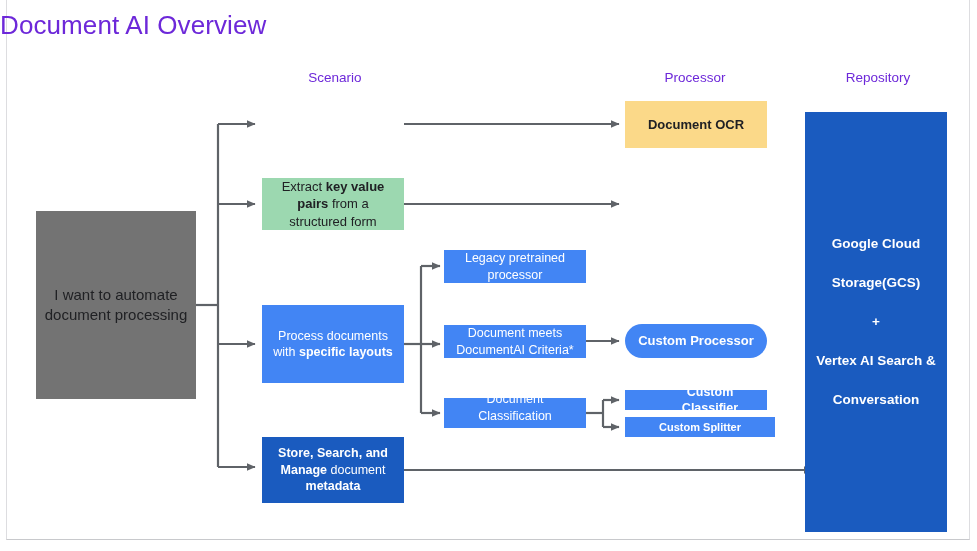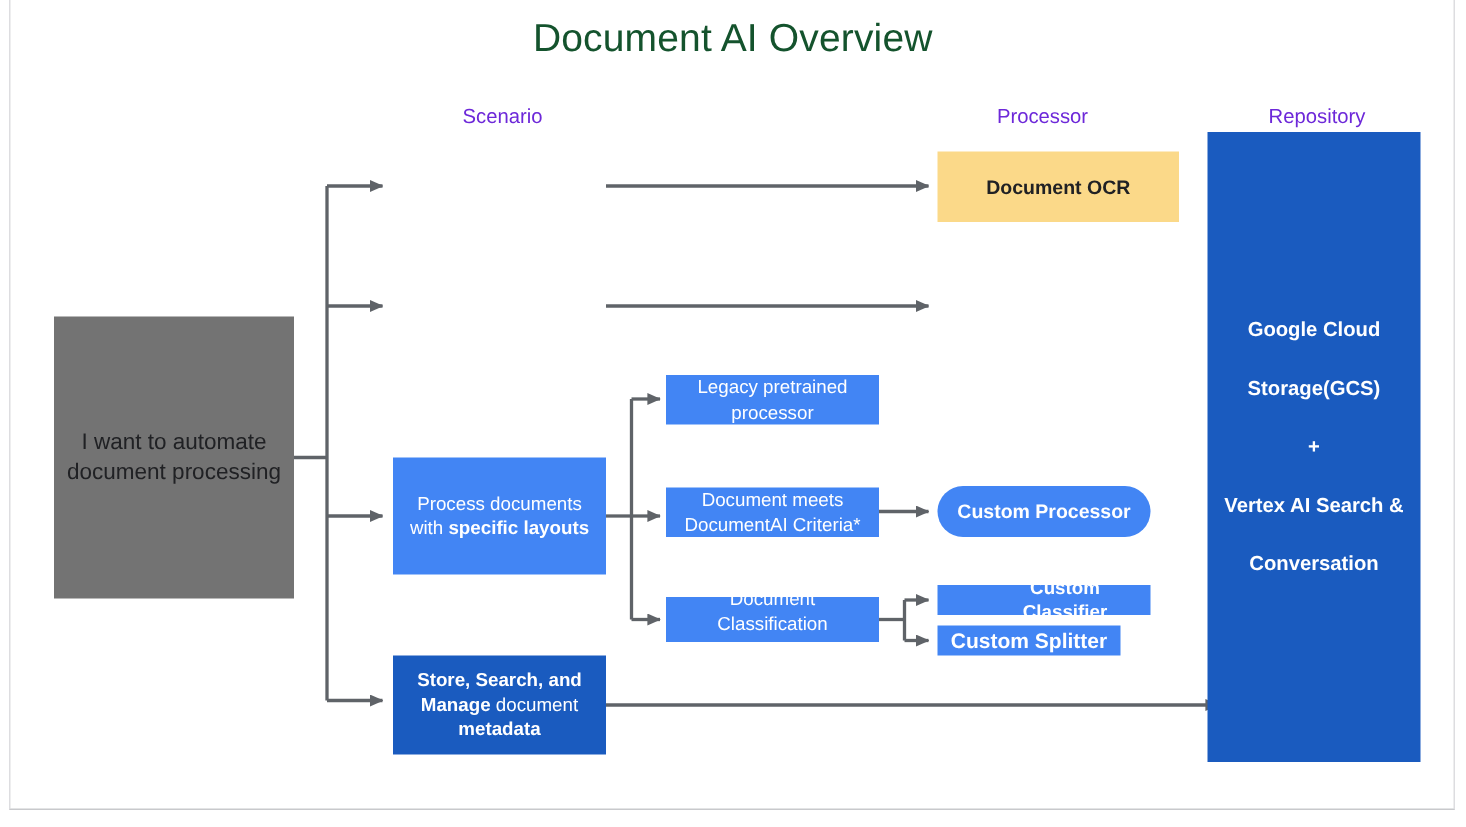--- a/index.html
+++ b/index.html
@@ -13,40 +13,40 @@
     background:#ffffff;
   }
   .frame{
     position:absolute;left:6px;top:0px;width:964px;height:540px;
     border-left:1px solid #dddde0;
     border-right:1px solid #dddde0;
     border-bottom:1px solid #c8c9cc;
     box-sizing:border-box;background:#fff;
   }
   .title{
-    position:absolute;left:0;top:10px;width:977px;text-align:center;
-    font-size:26px;font-weight:400;color:#14532d;letter-spacing:.1px;
+    position:absolute;left:0;top:10px;width:977px;text-align:left;
+    font-size:26px;font-weight:400;color:#6d28d9;letter-spacing:.1px;
   }
   .colhead{
     position:absolute;font-size:13.5px;font-weight:400;color:#6d28d9;
     text-align:center;
   }
   .node{
     position:absolute;box-sizing:border-box;
     display:flex;align-items:center;justify-content:center;
     text-align:center;line-height:1.32;
     padding:4px 8px;
   }
   .node span{display:block;width:100%;}
   .n-gray{background:#737373;color:#202124;font-size:15px;font-weight:400;}
   .n-yellow{background:#fbd989;color:#202124;font-size:13px;}
   .n-green{background:#9cd8b0;color:#202124;font-size:13px;}
   .n-blue{background:#4285f4;color:#ffffff;font-size:12.5px;}
   .n-dblue{background:#1a5bbf;color:#ffffff;font-size:12.5px;}
-  .n-repo{background:#1a5bbf;color:#ffffff;font-size:13.5px;font-weight:700;line-height:1.45;}
+  .n-repo{background:#1a5bbf;color:#ffffff;font-size:13.5px;font-weight:700;line-height:1.45;margin-top:24px;}
   .b{font-weight:700;}
   .bold-all{font-weight:700;}
   svg.wires{position:absolute;left:0;top:0;width:977px;height:551px;pointer-events:none;}
   .wire{stroke:#5f6368;stroke-width:2.2;fill:none;}
 </style>
 </head>
 <body>
 
 <div id="canvas">
 
@@ -89,20 +89,23 @@
     <path class="wire" d="M603,427 L619,427" marker-end="url(#ah)"></path>
 
     <path class="wire" d="M404,470 L812,470" marker-end="url(#ah)"></path>
   </svg>
 
   <div class="node n-gray" style="left:36px;top:211px;width:160px;height:188px;">
     <span>I want to automate document processing</span>
   </div>
 
 
+  <div class="node n-green" style="left:262px;top:178px;width:142px;height:52px;">
+    <span>Extract <b class="b">key value pairs</b> from a structured form</span>
+  </div>
 
   <div class="node n-blue" style="left:262px;top:305px;width:142px;height:78px;">
     <span>Process documents with <b class="b">specific layouts</b></span>
   </div>
 
   <div class="node n-dblue" style="left:262px;top:437px;width:142px;height:66px;justify-content:center;">
     <span><b class="b">Store, Search, and Manage</b> document <b class="b">metadata</b></span>
   </div>
 
   <div class="node n-blue" style="left:444px;top:325px;width:142px;height:33px;">
@@ -110,34 +113,34 @@
   </div>
 
   <div class="node n-blue" style="left:444px;top:250px;width:142px;height:33px;">
     <span>Legacy pretrained processor</span>
   </div>
 
   <div class="node n-blue" style="left:444px;top:398px;width:142px;height:30px;align-items:flex-end;">
     <span>Document Classification</span>
   </div>
 
-  <div class="node n-yellow bold-all" style="left:625px;top:101px;width:161px;height:47px;font-size:13px;">
+  <div class="node n-yellow bold-all" style="left:625px;top:101px;width:142px;height:47px;font-size:13px;">
     <span>Document OCR</span>
   </div>
 
 
   <div class="node n-blue bold-all" style="left:625px;top:324px;width:142px;height:34px;font-size:13px;border-radius:17px;">
     <span>Custom Processor</span>
   </div>
 
   <div class="node n-blue bold-all" style="left:625px;top:390px;width:142px;height:20px;font-size:12.5px;padding-left:36px;">
     <span>Custom Classifier</span>
   </div>
 
-  <div class="node n-blue bold-all" style="left:625px;top:417px;width:122px;height:20px;font-size:14px;">
+  <div class="node n-blue bold-all" style="left:625px;top:417px;width:150px;height:20px;font-size:11px;">
     <span>Custom Splitter</span>
   </div>
 
   <div class="node n-repo" style="left:805px;top:88px;width:142px;height:420px;">
     <span>
       <span>Google Cloud</span><br>
       <span>Storage(GCS)</span><br>
       <span>+</span><br>
       <span>Vertex AI Search &amp;</span><br>
       <span>Conversation</span>

